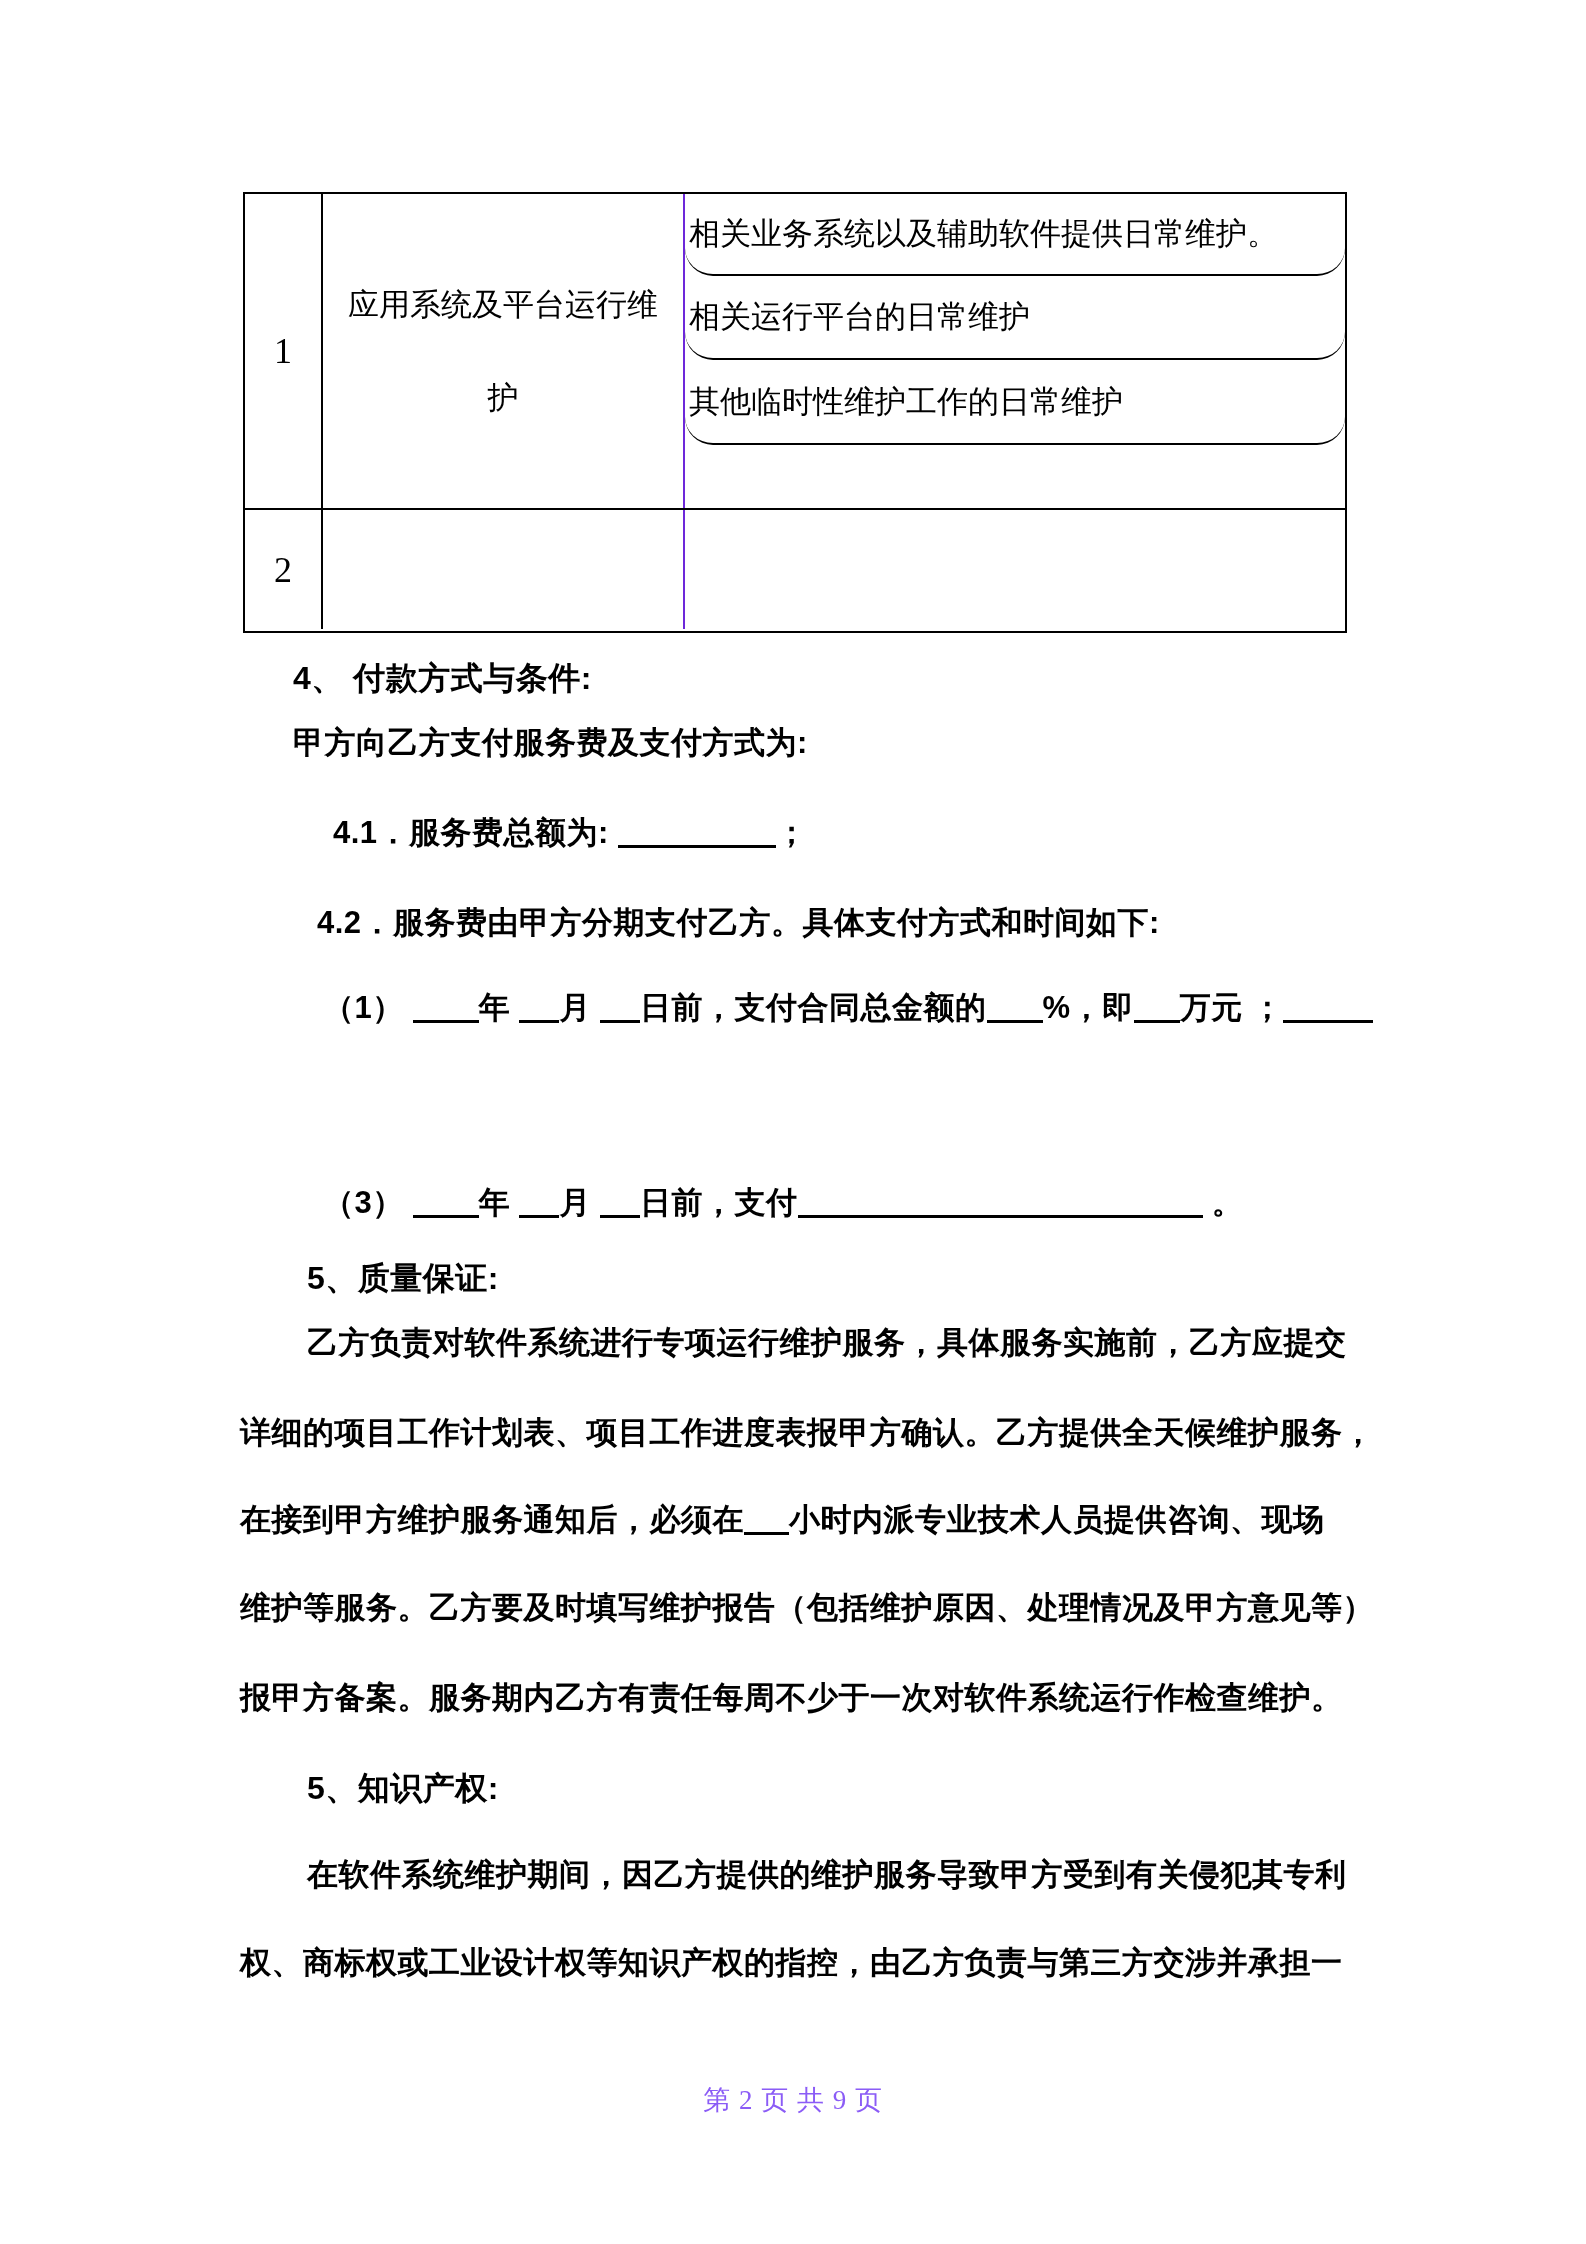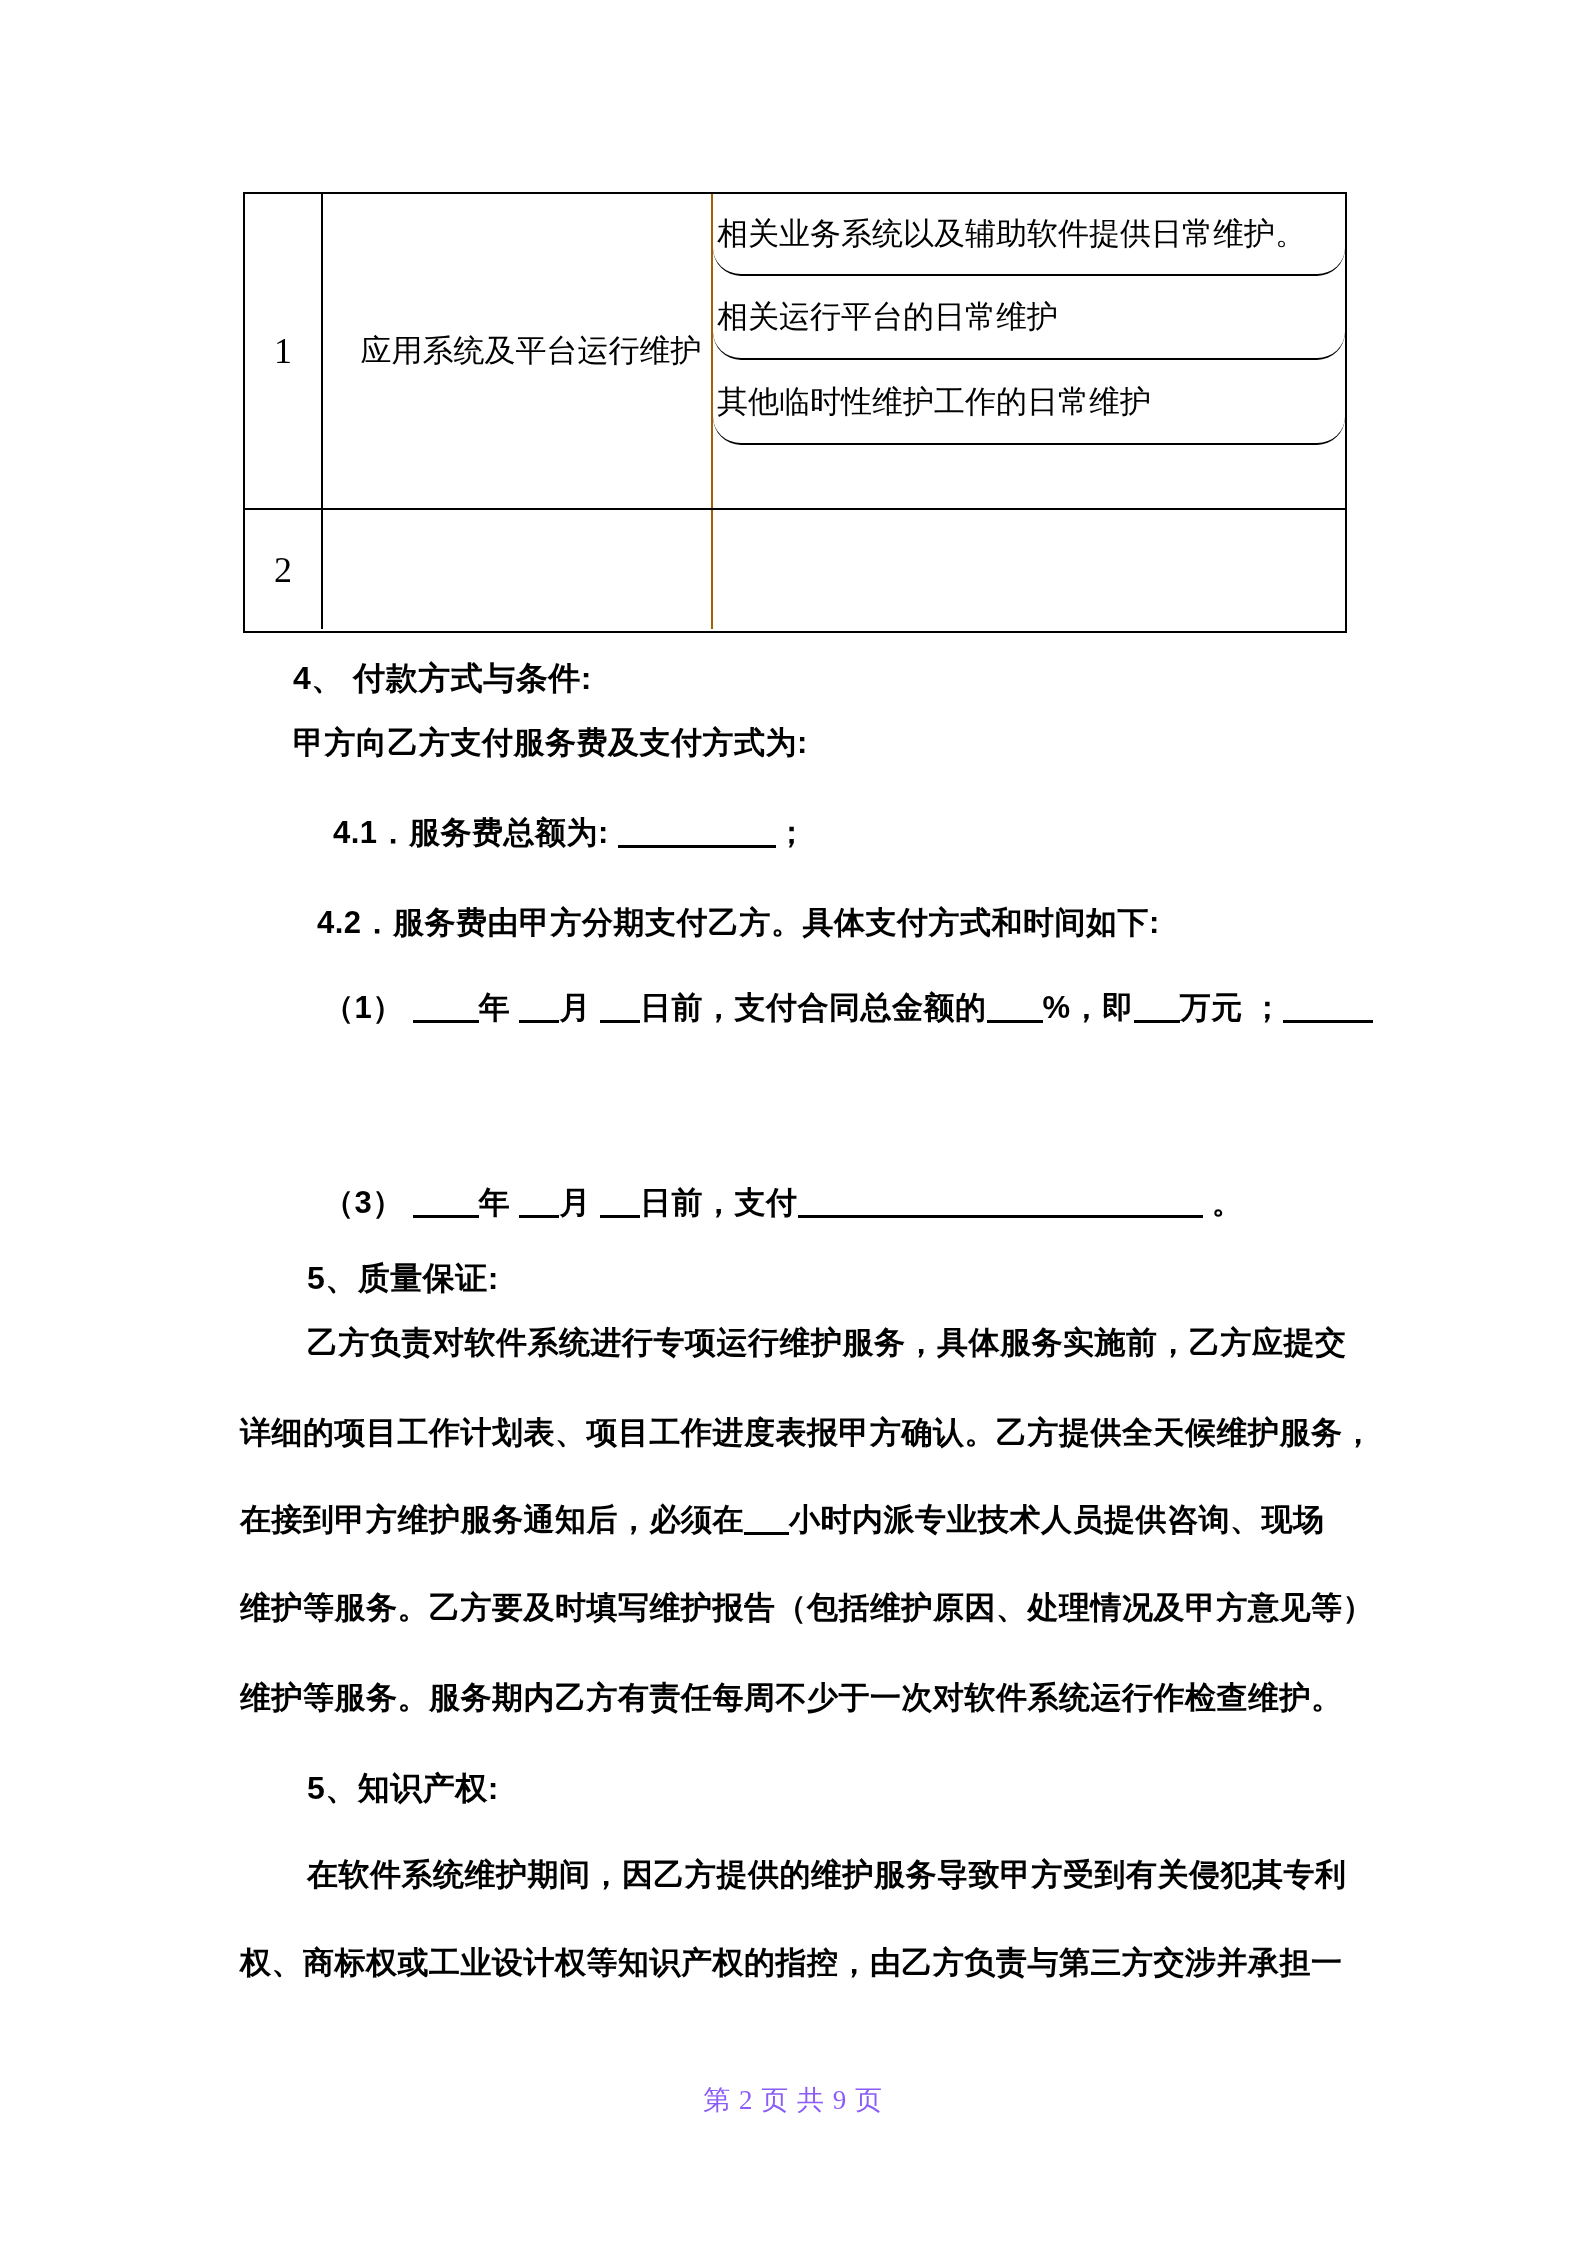--- a/index.html
+++ b/index.html
@@ -22,23 +22,23 @@
   .trow{display:flex;box-sizing:border-box;}
   .r1{height:314px;}
   .r2{height:121px;border-top:2px solid #000;}
   .cell{box-sizing:border-box;}
   .numcell{
     width:78px;border-right:2px solid #000;
     display:flex;align-items:center;justify-content:center;
     font-family:"Liberation Serif",serif;font-size:36px;
   }
   .catcell{
-    width:362px;border-right:2px solid #a16207;
-    display:flex;flex-direction:row;align-items:center;justify-content:center;
-    text-align:center;row-gap:55px;line-height:38px;margin-left:28px;
+    width:362px;border-right:2px solid #6d28d9;
+    display:flex;flex-direction:column;align-items:center;justify-content:center;
+    text-align:center;row-gap:55px;line-height:38px;
   }
   .subcol{flex:1;display:flex;flex-direction:column;}
   .subcell{display:flex;align-items:center;padding-left:4px;box-sizing:border-box;border-radius:28px;}
   .s1{height:82px;border-bottom:2px solid #000;}
   .s2{height:84px;border-bottom:2px solid #000;}
   .s3{height:85px;border-bottom:2px solid #000;}
   .s4{flex:1;}
   .r2 .flexfill{flex:1;}
   
   .line{
@@ -95,21 +95,21 @@
   <div class="line" style="left:333px;top:813px;">4.1．服务费总额为: <span class="blank" style="width: 158px;"></span>；</div>
   <div class="line" style="left:317px;top:903px;">4.2．服务费由甲方分期支付乙方。具体支付方式和时间如下:</div>
   <div class="line" style="left:323px;top:988px;">（1） <span class="blank" style="width: 66px;"></span>年 <span class="blank" style="width: 40px;"></span>月 <span class="blank" style="width: 40px;"></span>日前，支付合同总金额的<span class="blank" style="width: 56px;"></span>%，即<span class="blank" style="width: 46px;"></span>万元 ；<span class="blank" style="width: 90px;"></span></div>
   <div class="line" style="left:323px;top:1183px;">（3） <span class="blank" style="width: 66px;"></span>年 <span class="blank" style="width: 40px;"></span>月 <span class="blank" style="width: 40px;"></span>日前，支付<span class="blank" style="width: 405px;"></span> 。</div>
 
   <div class="line heading" style="left:307px;top:1258px;">5、质量保证:</div>
   <div class="line" style="left:307px;top:1323px;">乙方负责对软件系统进行专项运行维护服务，具体服务实施前，乙方应提交</div>
   <div class="line" style="left:240px;top:1413px;">详细的项目工作计划表、项目工作进度表报甲方确认。乙方提供全天候维护服务，</div>
   <div class="line" style="left:240px;top:1500px;">在接到甲方维护服务通知后，必须在<span class="blank" style="width: 45px;"></span>小时内派专业技术人员提供咨询、现场</div>
   <div class="line" style="left:240px;top:1588px;">维护等服务。乙方要及时填写维护报告（包括维护原因、处理情况及甲方意见等）</div>
-  <div class="line" style="left:240px;top:1678px;">维护等服务。服务期内乙方有责任每周不少于一次对软件系统运行作检查维护。</div>
+  <div class="line" style="left:240px;top:1678px;">报甲方备案。服务期内乙方有责任每周不少于一次对软件系统运行作检查维护。</div>
 
   <div class="line heading" style="left:307px;top:1768px;">5、知识产权:</div>
   <div class="line" style="left:307px;top:1855px;">在软件系统维护期间，因乙方提供的维护服务导致甲方受到有关侵犯其专利</div>
   <div class="line" style="left:240px;top:1943px;font-family:Liberation Serif, serif;">权、商标权或工业设计权等知识产权的指控，由乙方负责与第三方交涉并承担一</div>
 
   <div class="footer">第 2 页 共 9 页</div>
 
 </div>
 
 </body></html>

